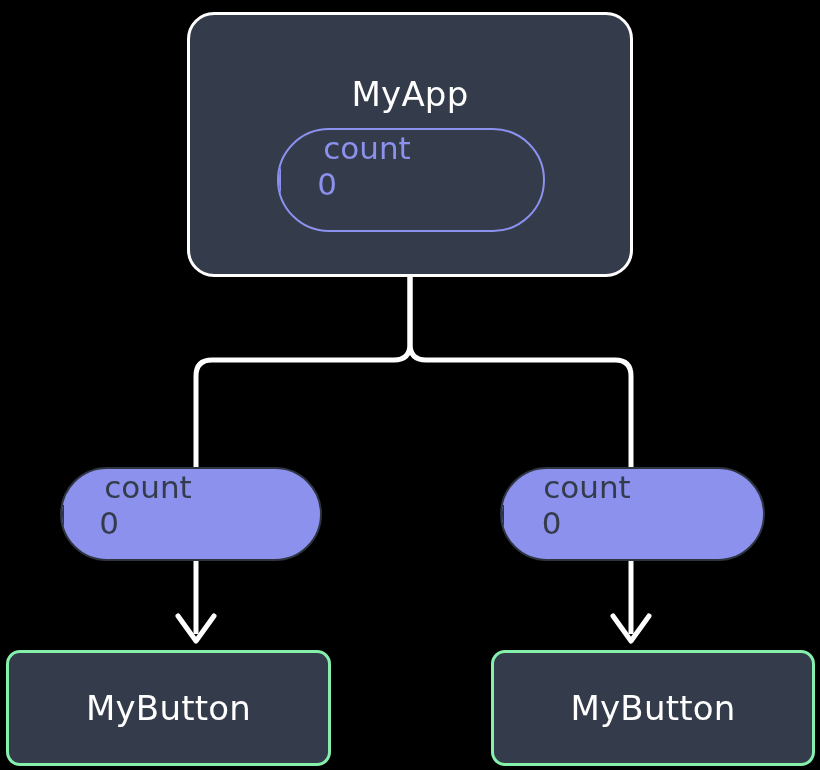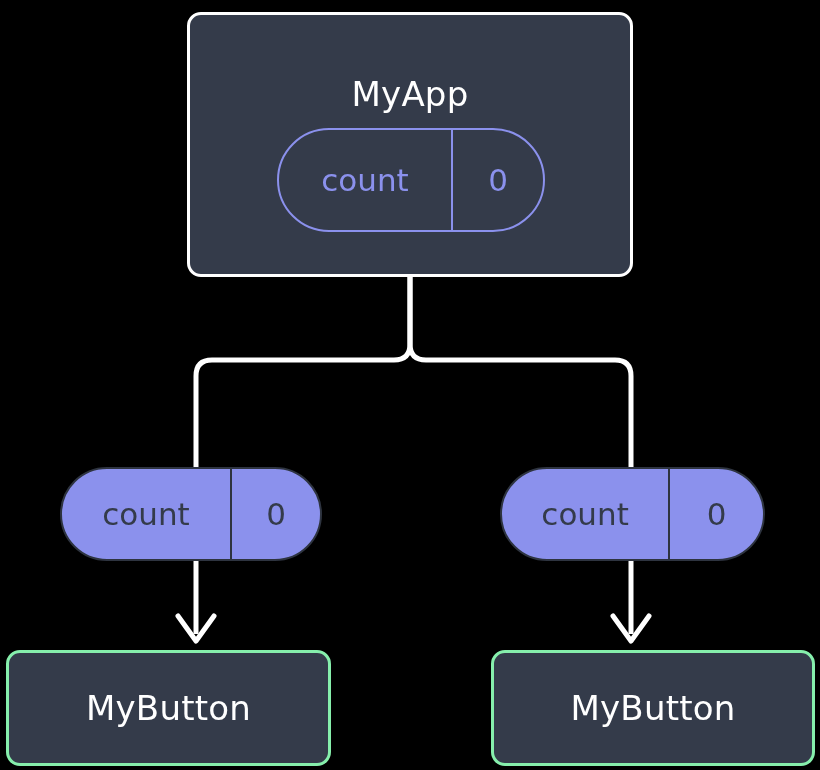--- a/index.html
+++ b/index.html
@@ -34,20 +34,21 @@
     box-sizing: border-box;
     background: #343b4a;
     border: 3px solid #ffffff;
     border-radius: 14px;
   }
   #root-card {
     left: 187px;
     top: 12px;
     width: 446px;
     height: 265px;
+    border-radius: 27px;
   }
   .card-title {
     position: absolute;
     left: 0;
     right: 0;
     text-align: center;
     color: #ffffff;
     font-size: 34px;
     letter-spacing: 0.2px;
     white-space: nowrap;
@@ -87,20 +88,21 @@
   }
 
   
   .pill {
     position: absolute;
     box-sizing: border-box;
     display: flex;
     align-items: stretch;
     border-radius: 999px;
     overflow: hidden;
+    flex-direction: column;
   }
   .pill .pill-key,
   .pill .pill-val {
     display: flex;
     align-items: center;
     justify-content: center;
     white-space: nowrap;
     font-size: 31px;
   }
 

